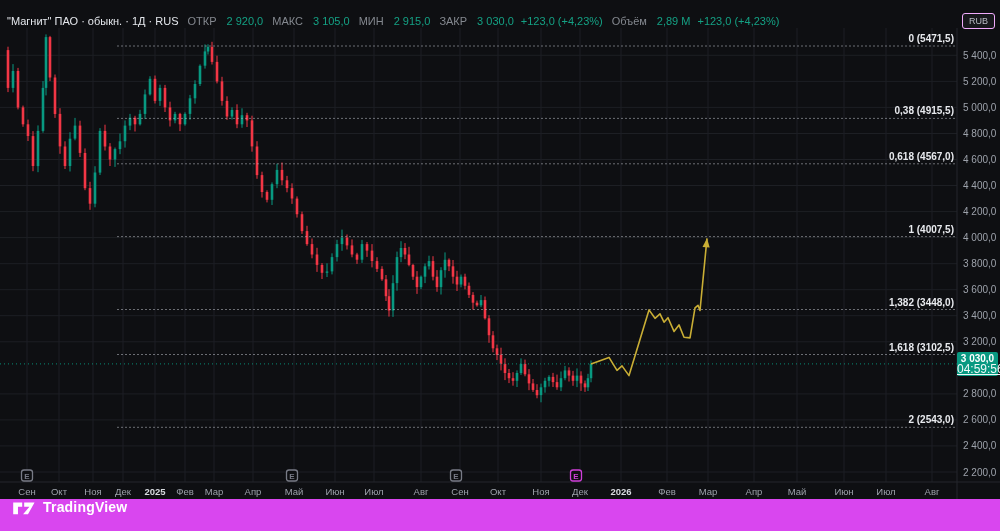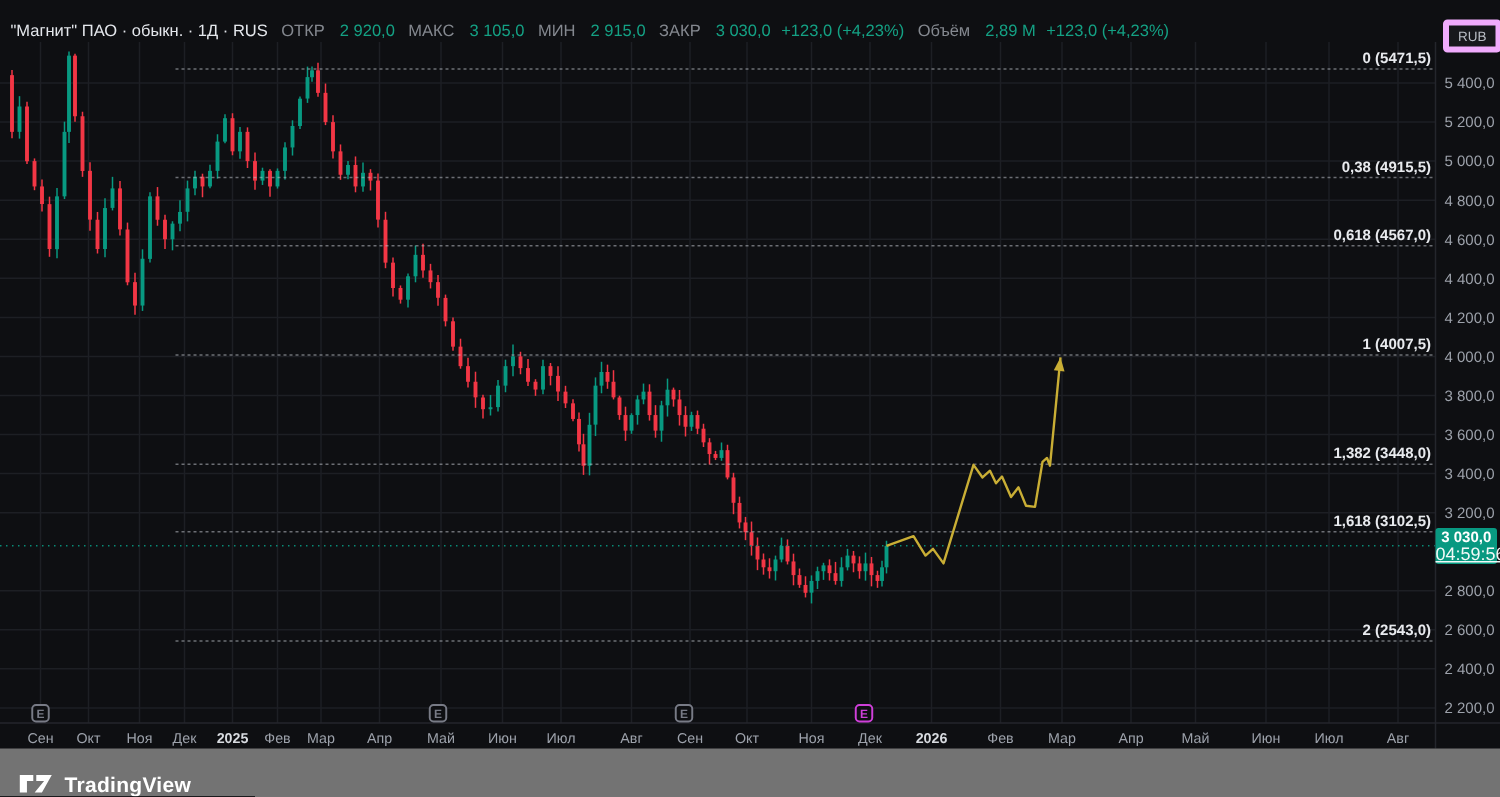--- a/index.html
+++ b/index.html
@@ -4,27 +4,27 @@
 <style>
   html,body{margin:0;padding:0;background:#0f1013;}
   .stage{position:relative;width:1000px;height:531px;background:#0e0f12;overflow:hidden;
          font-family:"Liberation Sans","DejaVu Sans",sans-serif;-webkit-font-smoothing:antialiased;}
   #chart-svg{position:absolute;left:0;top:0;}
   .hdr{position:absolute;left:7px;top:2px;font-size:10px;font-weight:700;color:#e8eaee;letter-spacing:.1px;white-space:nowrap;}
   .symbar{position:absolute;left:7px;top:15px;font-size:11px;white-space:nowrap;color:#dfe3e8;}
   .sym-title{font-weight:400;color:#e4e7ec;}
   .ohlc-lab{color:#84888f;margin-left:9px;}
   .ohlc-val{color:#14a184;margin-left:10px;}
-  .rub-btn{position:absolute;left:962px;top:13px;width:31px;height:14px;border:4px solid #f0abfc;border-radius:3px;
+  .rub-btn{position:absolute;left:962px;top:13px;width:31px;height:14px;border:1px solid #f0abfc;border-radius:3px;
            color:#b9bdc5;font-size:9px;line-height:14px;text-align:center;background:#17181c;}
   .price-badge{position:absolute;left:957px;width:41px;height:23px;background:#089981;border-radius:2px;
                color:#fff;text-align:center;padding-top:1px;}
   .pb-price{font-size:10px;font-weight:700;line-height:11px;}
   .pb-count{font-size:12px;line-height:10px;opacity:.95;text-decoration:underline;}
-  .footer{position:absolute;left:0;top:499px;width:1000px;height:32px;background:#737373;display:flex;align-items:flex-end;}
+  .footer{position:absolute;left:0;top:499px;width:1000px;height:32px;background:#d946ef;display:flex;align-items:flex-start;}
   .tv-logo{margin-left:12px;display:inline-flex;align-items:center;}
   .tv-name{color:#fff;font-weight:700;font-size:14px;margin-left:7px;letter-spacing:.2px;}
 </style>
 </head>
 <body>
 
 <div class="stage">
 
   <svg id="chart-svg" width="1000" height="531" viewBox="0 0 1000 531">
       <g>

